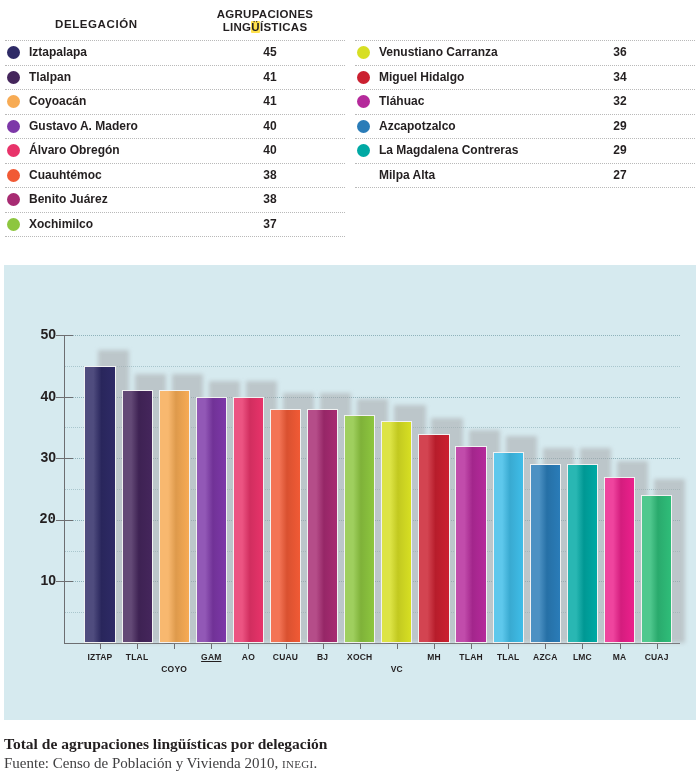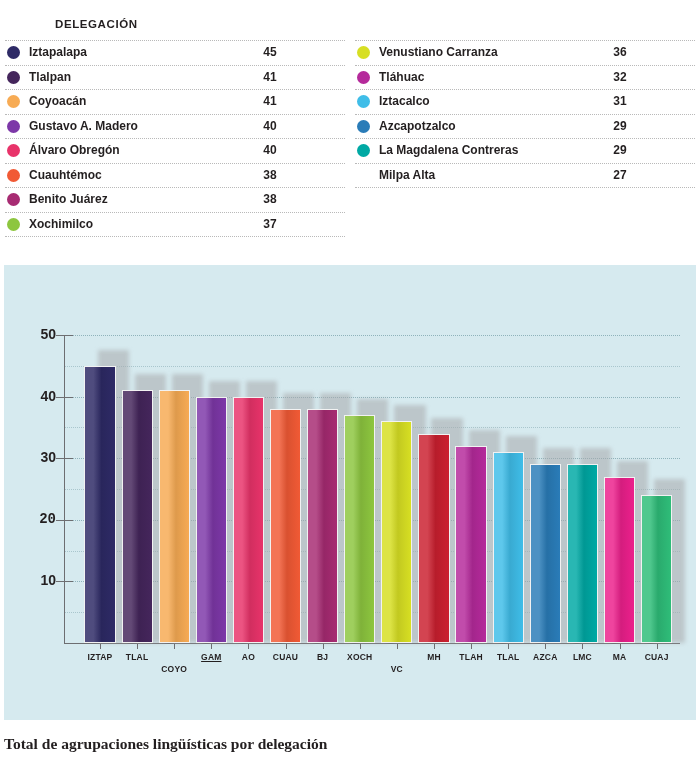--- a/index.html
+++ b/index.html
@@ -210,20 +210,24 @@
     letter-spacing: 0.3px;
   }
 </style>
 </head>
 <body>
 
 <div id="legend-table">
 
   <div class="legend-header">
     <div class="hdr-deleg">DELEGACIÓN</div>
+    <div class="hdr-agrup">
+      <span>AGRUPACIONES</span><br>
+      <span>LING</span><span class="hl-yellow" style="background: rgb(255, 225, 77);">Ü</span><span>ÍSTICAS</span>
+    </div>
   </div>
 
   <div class="legend-col left">
     <div class="legend-row">
       <span class="legend-dot" id="ld0" style="background: rgb(46, 42, 102);"></span>
       <span class="legend-name">Iztapalapa</span>
       <span class="legend-value">45</span>
     </div>
     <div class="legend-row">
       <span class="legend-dot" id="ld1" style="background: rgb(69, 38, 92);"></span>
@@ -262,28 +266,28 @@
     </div>
   </div>
 
   <div class="legend-col right">
     <div class="legend-row">
       <span class="legend-dot" id="rd0" style="background: rgb(215, 223, 35);"></span>
       <span class="legend-name">Venustiano Carranza</span>
       <span class="legend-value">36</span>
     </div>
     <div class="legend-row">
+      <span class="legend-dot" id="rd1" style="background: rgb(203, 32, 48);"></span>
+      <span class="legend-name">Miguel Hidalgo</span>
+      <span class="legend-value">34</span>
+    </div>
+    <div class="legend-row">
       <span class="legend-dot" id="rd2" style="background: rgb(181, 42, 155);"></span>
       <span class="legend-name">Tláhuac</span>
       <span class="legend-value">32</span>
-    </div>
-    <div class="legend-row">
-      <span class="legend-dot" id="rd3" style="background: rgb(63, 189, 232);"></span>
-      <span class="legend-name">Iztacalco</span>
-      <span class="legend-value">31</span>
     </div>
     <div class="legend-row">
       <span class="legend-dot" id="rd4" style="background: rgb(42, 124, 184);"></span>
       <span class="legend-name">Azcapotzalco</span>
       <span class="legend-value">29</span>
     </div>
     <div class="legend-row">
       <span class="legend-dot" id="rd5" style="background: rgb(0, 169, 164);"></span>
       <span class="legend-name">La Magdalena Contreras</span>
       <span class="legend-value">29</span>
@@ -388,13 +392,14 @@
       <div class="xtick-label" style="left: 554.405px; width: 48px;">LMC</div>
       <div class="xtick-mark" style="left: 615.513px;"></div>
       <div class="xtick-label" style="left: 591.513px; width: 48px;">MA</div>
       <div class="xtick-mark" style="left: 652.622px;"></div>
       <div class="xtick-label" style="left: 628.622px; width: 48px;">CUAJ</div>
     </div>
 </div>
 
 <div id="footer">
   <p class="footer-title">Total de agrupaciones lingüísticas por delegación</p>
+  <p class="footer-source"><span>Fuente: Censo de Población y Vivienda 2010, </span><span class="small-caps">INEGI</span><span>.</span></p>
 </div>
 
 </body></html>

